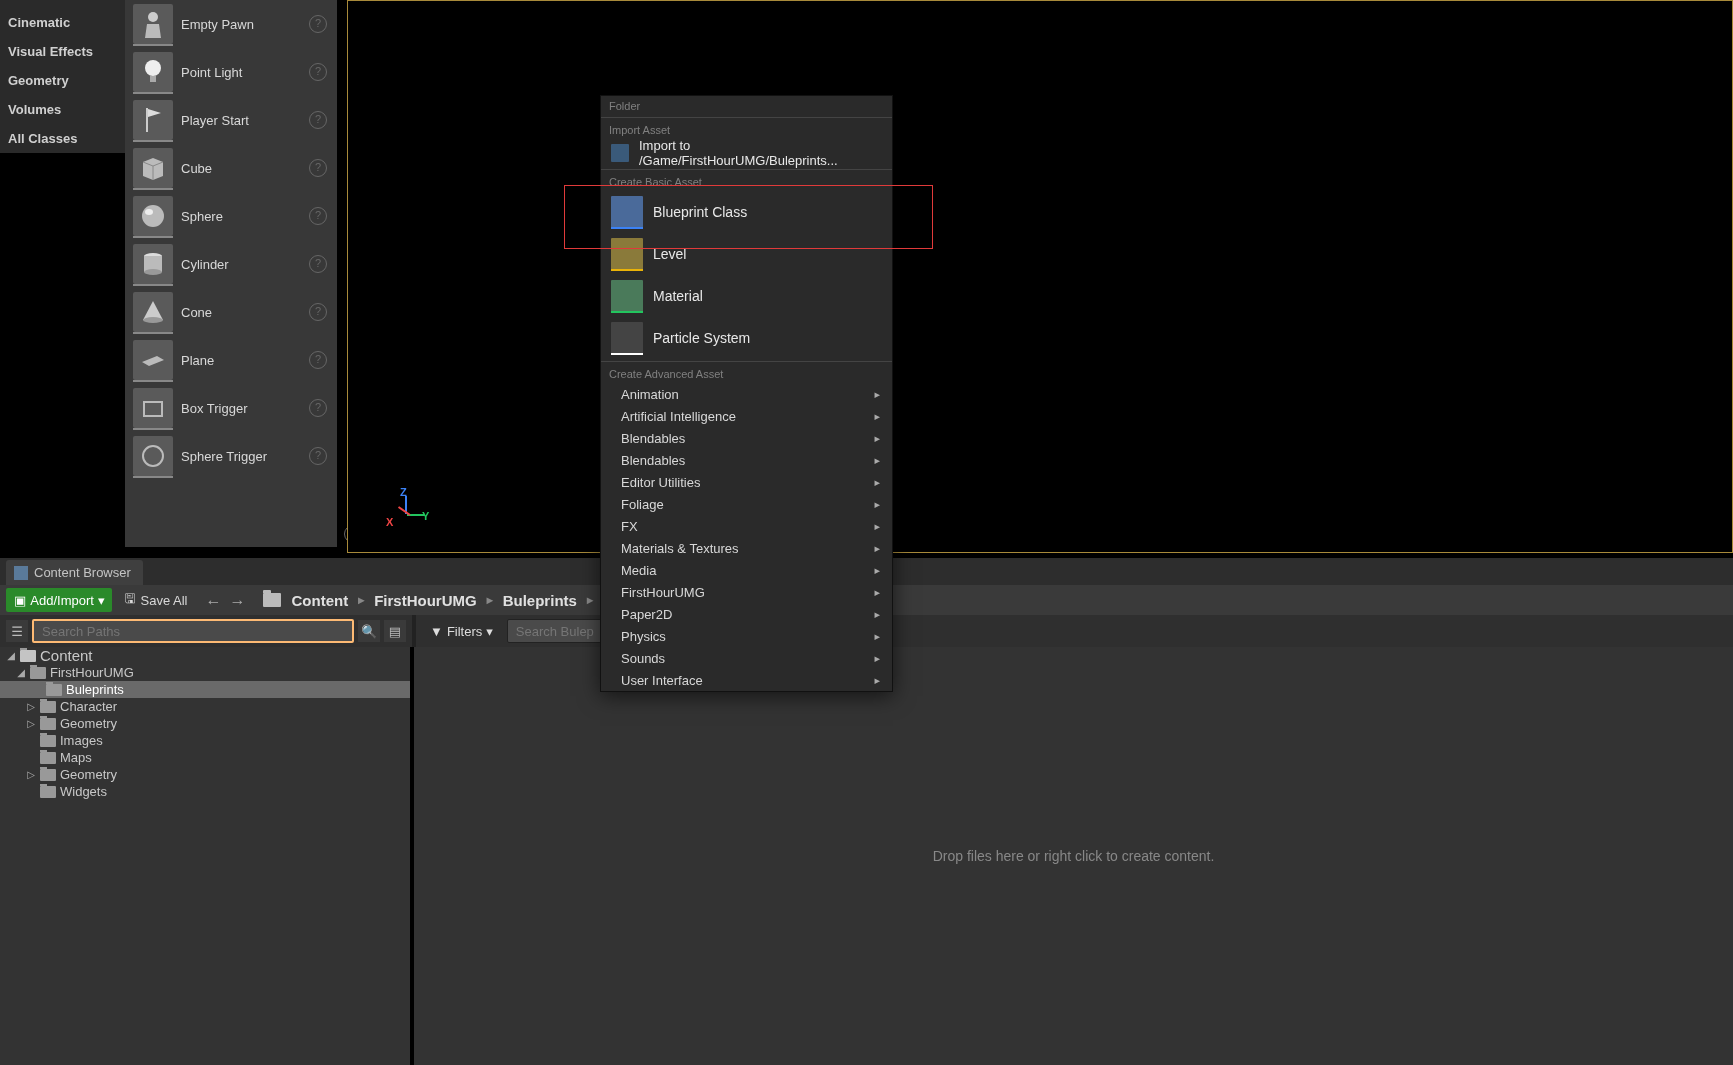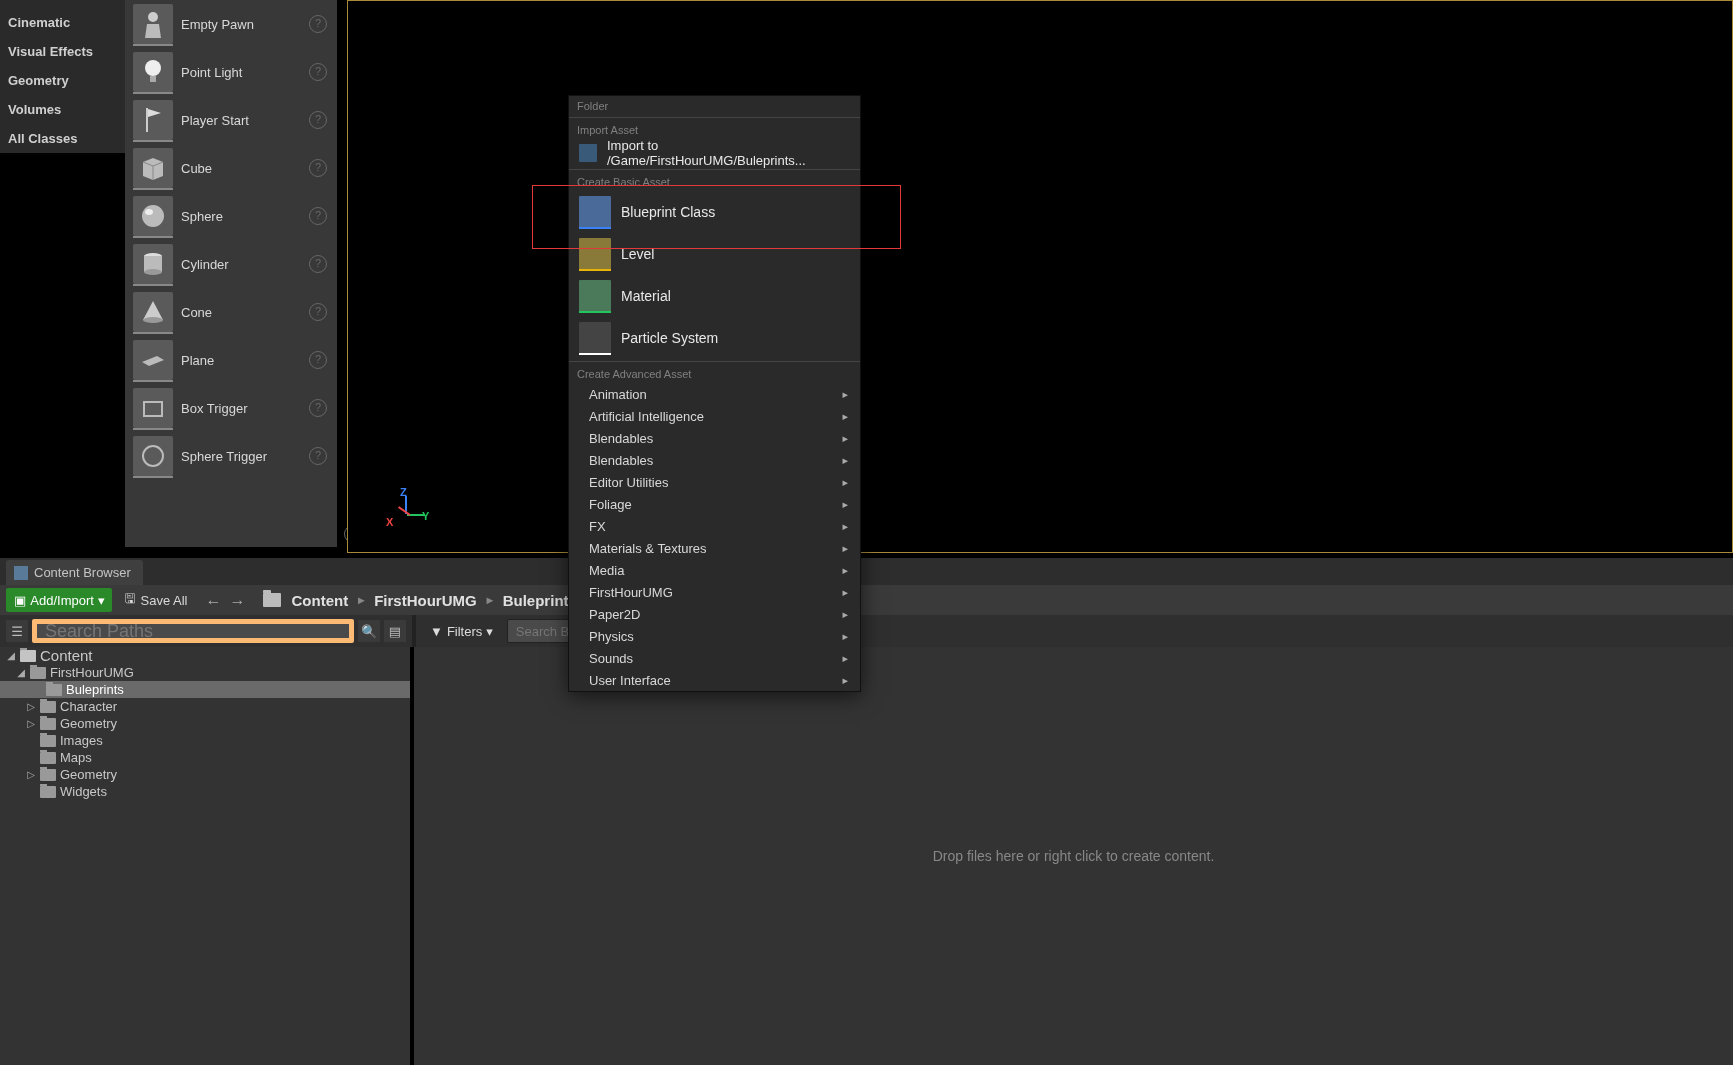--- a/index.html
+++ b/index.html
@@ -42,42 +42,42 @@
 .nav-arrow { color: #aaa; font-size: 16px; cursor: pointer; padding: 0 2px; }
 .breadcrumbs { display: flex; align-items: center; gap: 10px; margin-left: 8px; font-size: 15px; font-weight: 600; }
 .crumb { color: #e0e0e0; cursor: pointer; }
 .crumb-sep { color: #888; font-size: 12px; }
 .folder-ico { width: 18px; height: 14px; background: #bbb; border-radius: 1px; position: relative; }
 .folder-ico::before { content: ""; position: absolute; top: -3px; left: 0; width: 8px; height: 3px; background: #bbb; border-radius: 1px 1px 0 0; }
 
 
 .cb-search-row { position: absolute; left: 0; top: 615px; width: 100%; height: 32px; background: #2f2f2f; display: flex; align-items: center; padding: 0 6px; gap: 6px; }
 .left-search-group { display: flex; align-items: center; gap: 4px; width: 400px; }
-.search-paths { flex: 1; height: 24px; background: #4a4a4a; border: 5px solid #fdba74; color: #fde047; padding: 0 8px; font-size: 18px; border-radius: 2px; }
+.search-paths { flex: 1; height: 24px; background: #4a4a4a; border: 2px solid #fdba74; color: #fde047; padding: 0 8px; font-size: 13px; border-radius: 2px; }
 .icon-btn { width: 22px; height: 22px; background: #3a3a3a; display: flex; align-items: center; justify-content: center; cursor: pointer; color: #bbb; }
 .divider-v { width: 4px; height: 32px; background: #222; }
 .filters-btn { color: #ddd; display: flex; align-items: center; gap: 4px; padding: 0 8px; cursor: pointer; }
 .search-assets { flex: 0 0 75px; height: 24px; background: #4a4a4a; border: 1px solid #222; color: #ccc; padding: 0 8px; font-size: 13px; border-radius: 2px; }
 
 
 .sources-tree { position: absolute; left: 0; top: 647px; width: 410px; bottom: 0; background: #333; overflow: hidden; }
 .tree-row { display: flex; align-items: center; height: 17px; padding-left: 6px; color: #c8c8c8; font-size: 13px; cursor: pointer; }
 .tree-row.selected { background: #6a6a6a; color: #fff; }
 .tree-twisty { width: 10px; text-align: center; color: #aaa; font-size: 10px; }
 .tree-folder { width: 16px; height: 12px; background: #999; margin: 0 4px; border-radius: 1px; position: relative; }
 .tree-folder::before { content: ""; position: absolute; top: -2px; left: 0; width: 7px; height: 2px; background: #999; }
 .tree-folder.open { background: #c4c4c4; }
 .tree-row.root { font-size: 15px; }
 
 
 .asset-view { position: absolute; left: 414px; top: 647px; right: 0; bottom: 0; background: #333; display: flex; align-items: center; justify-content: center; }
 .drop-hint { color: #888; font-size: 14px; text-align: center; }
 
 
-.ctx-menu { position: absolute; left: 568px; top: 95px; width: 293px; background: #2a2a2a; border: 1px solid #111; box-shadow: 0 4px 20px rgba(0,0,0,0.6); z-index: 100; }
+.ctx-menu { position: absolute; left: 600px; top: 95px; width: 293px; background: #2a2a2a; border: 1px solid #111; box-shadow: 0 4px 20px rgba(0,0,0,0.6); z-index: 100; }
 .ctx-section-label { color: #808080; font-size: 11px; padding: 4px 8px 3px 8px; }
 .ctx-item { display: flex; align-items: center; height: 42px; padding: 0 10px; gap: 10px; cursor: pointer; }
 .ctx-item.small { height: 28px; }
 .ctx-icon { width: 32px; height: 32px; background: #555; display: flex; align-items: center; justify-content: center; position: relative; border-radius: 1px; }
 .ctx-icon.small { width: 18px; height: 18px; }
 .ctx-icon .underline { position: absolute; bottom: -1px; left: 0; right: 0; height: 2px; }
 .ctx-label { flex: 1; color: #e8e8e8; font-size: 14px; }
 .ctx-divider { height: 1px; background: #444; margin: 2px 0; }
 .ctx-sub { display: flex; align-items: center; height: 22px; padding: 0 12px 0 20px; cursor: pointer; }
 .ctx-sub-label { flex: 1; color: #d8d8d8; font-size: 13px; }

